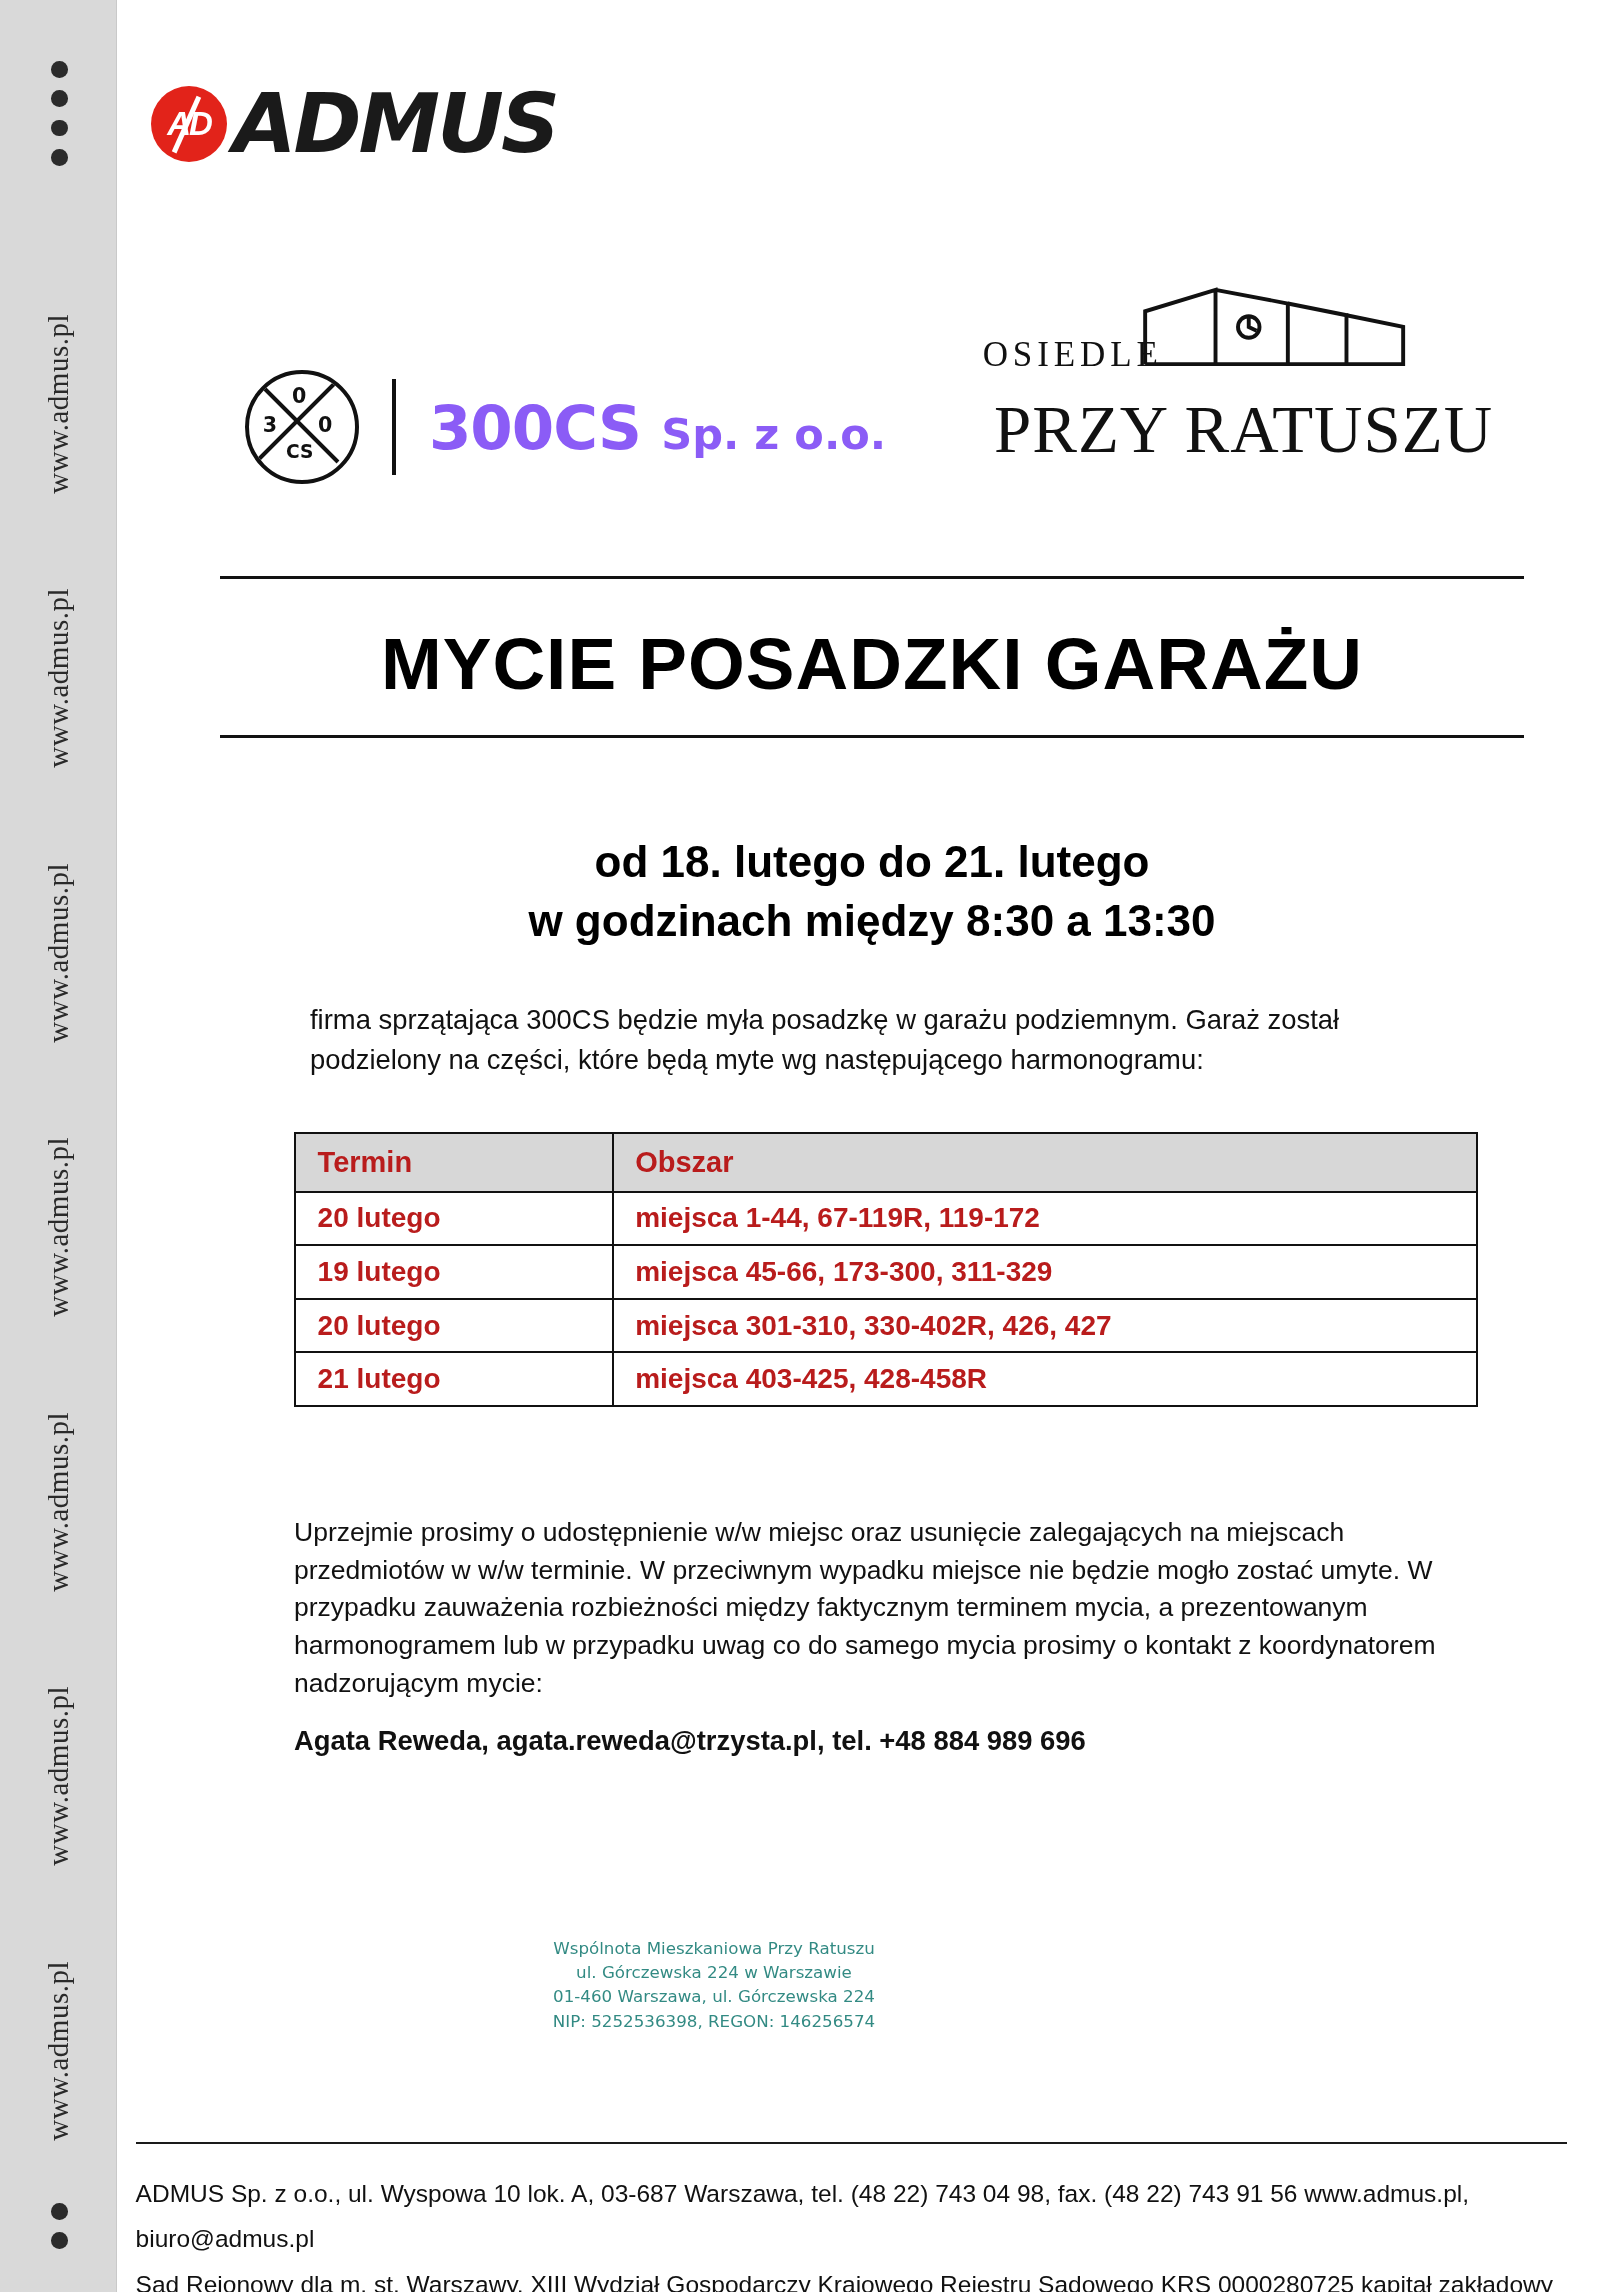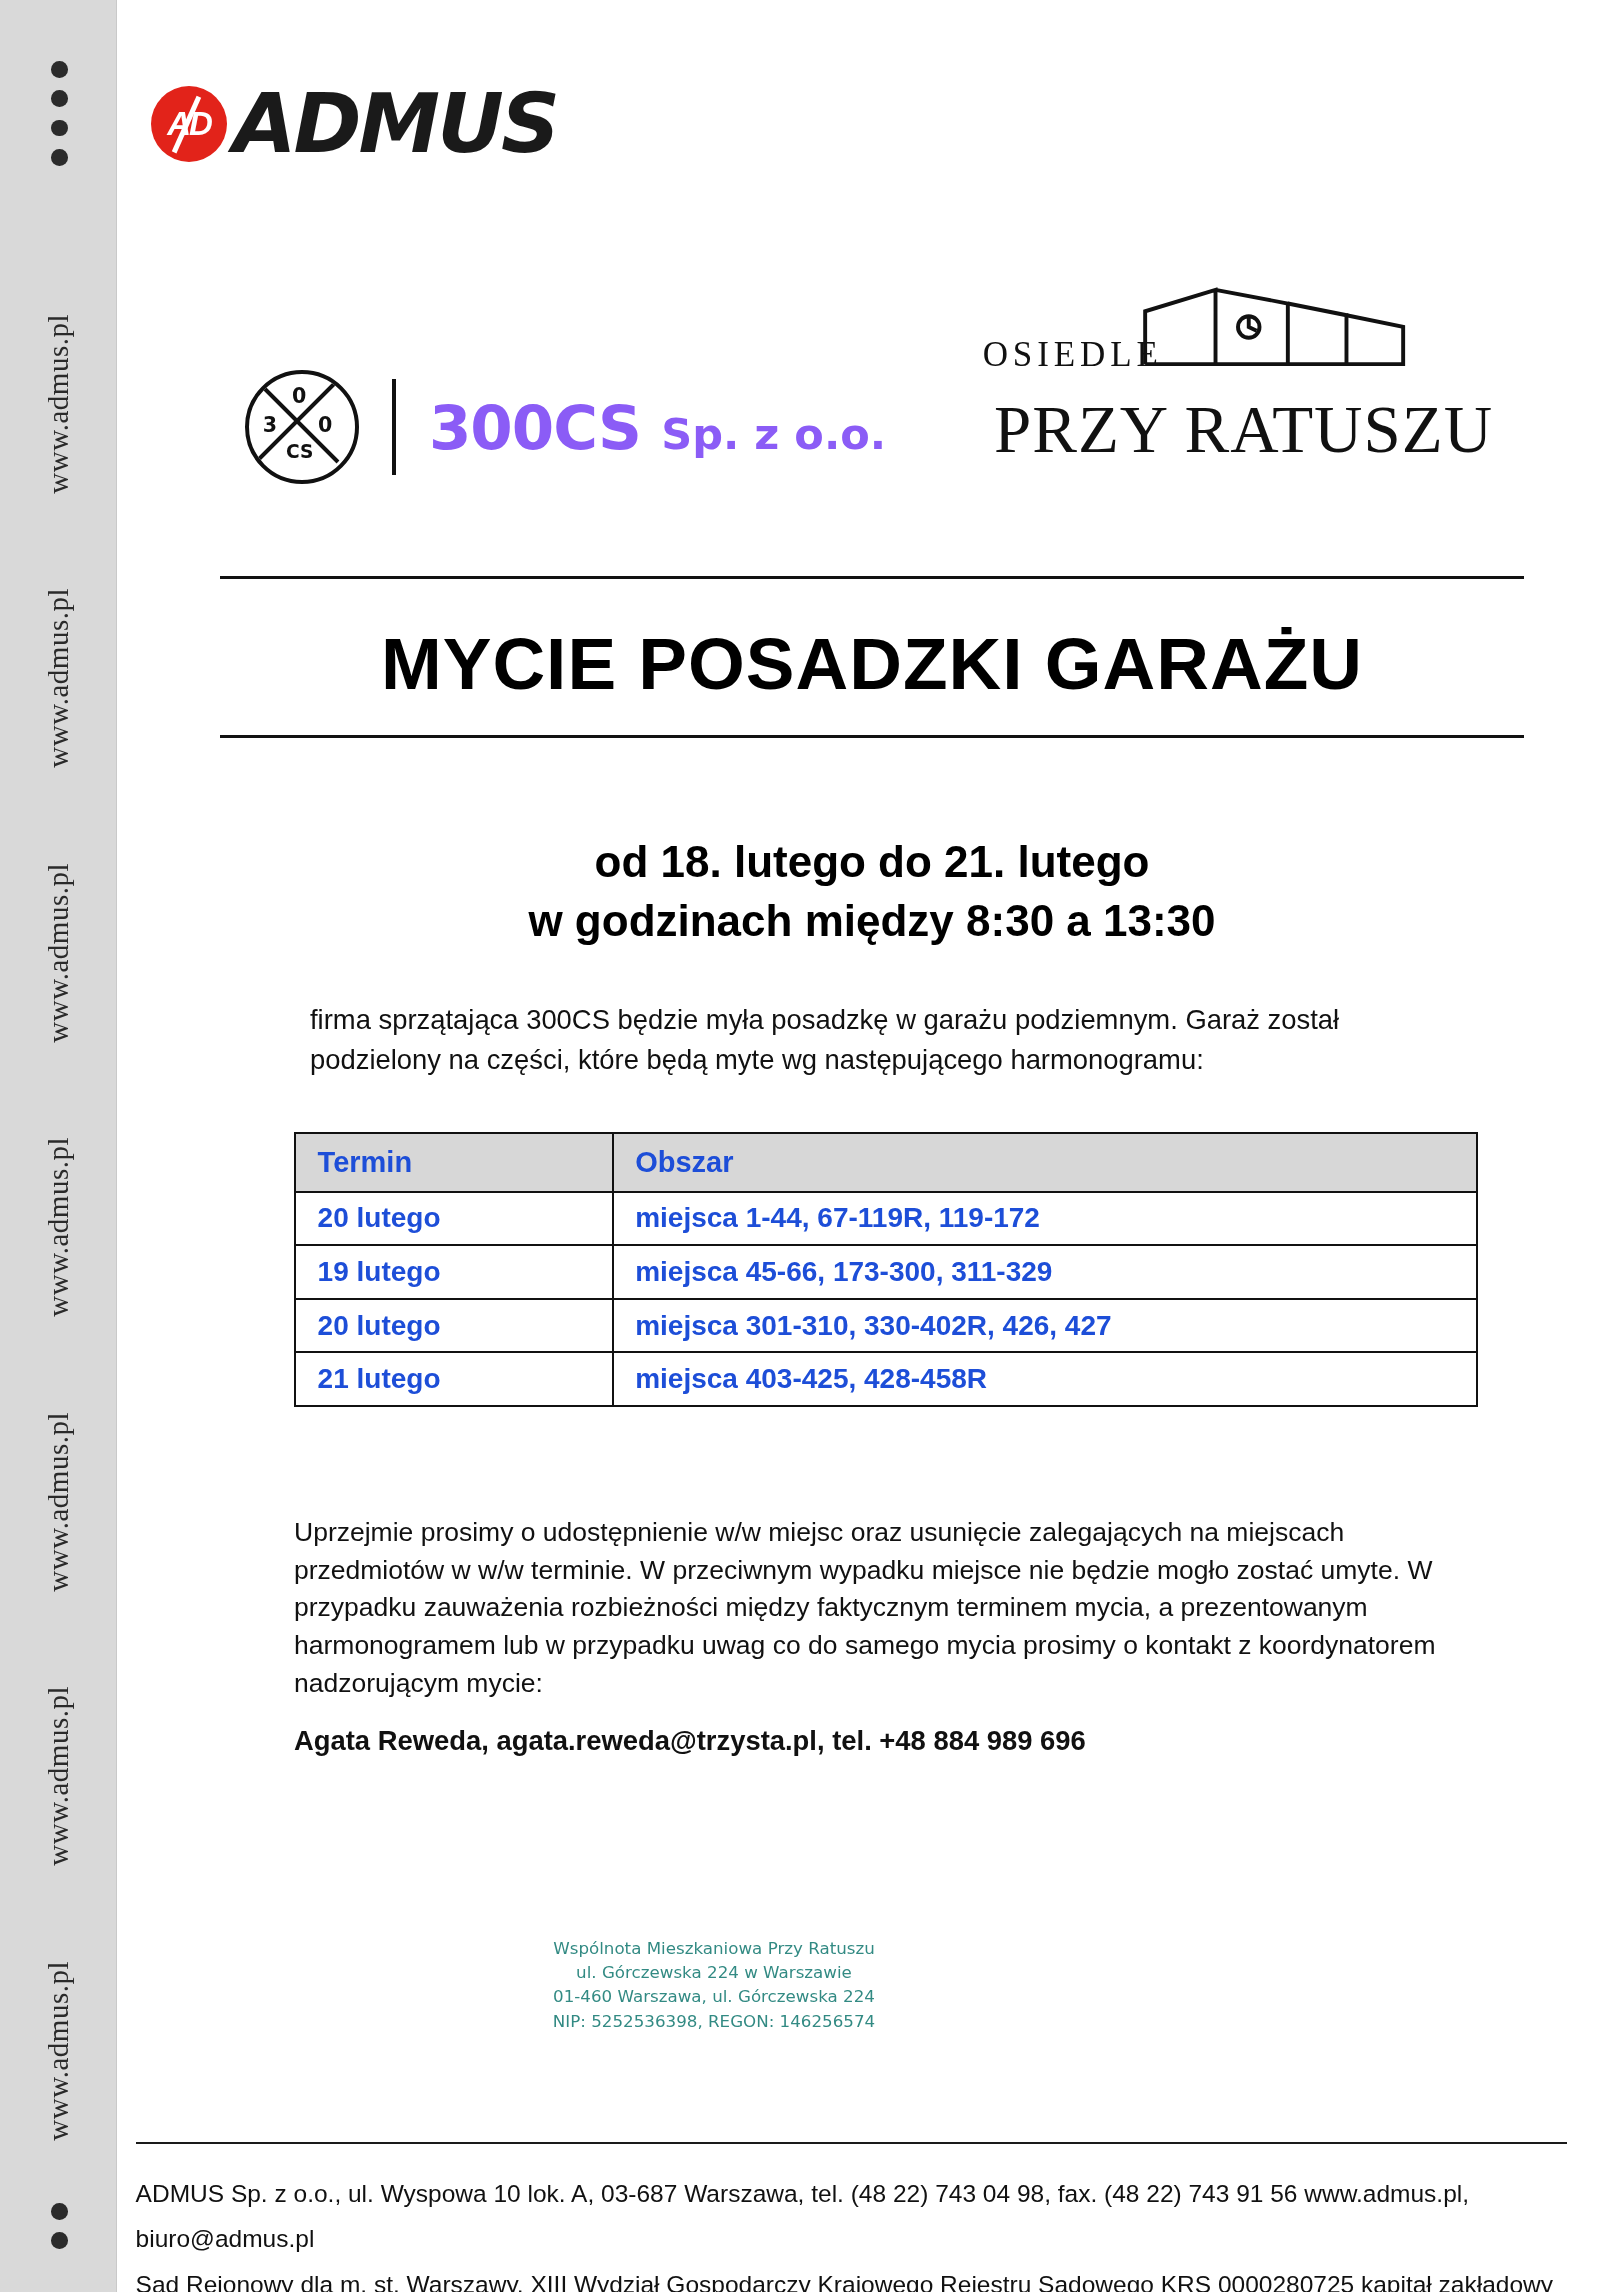--- a/index.html
+++ b/index.html
@@ -262,21 +262,21 @@
     top: 1132px;
     width: 1184px;
     border-collapse: collapse;
   }
   .schedule th, .schedule td {
     border: 2px solid #111;
     text-align: left;
     font-weight: bold;
     font-size: 28px;
     padding: 9.8px 0 9.8px 21.6px;
-    color: #1d4ed8;
+    color: #b91c1c;
   }
   .schedule th {
     background: #d7d7d7;
     font-size: 29px;
     padding-top: 11.8px;
     padding-bottom: 11.8px;
   }
   .schedule .col-term { width: 294px; }
 
   .notice {

